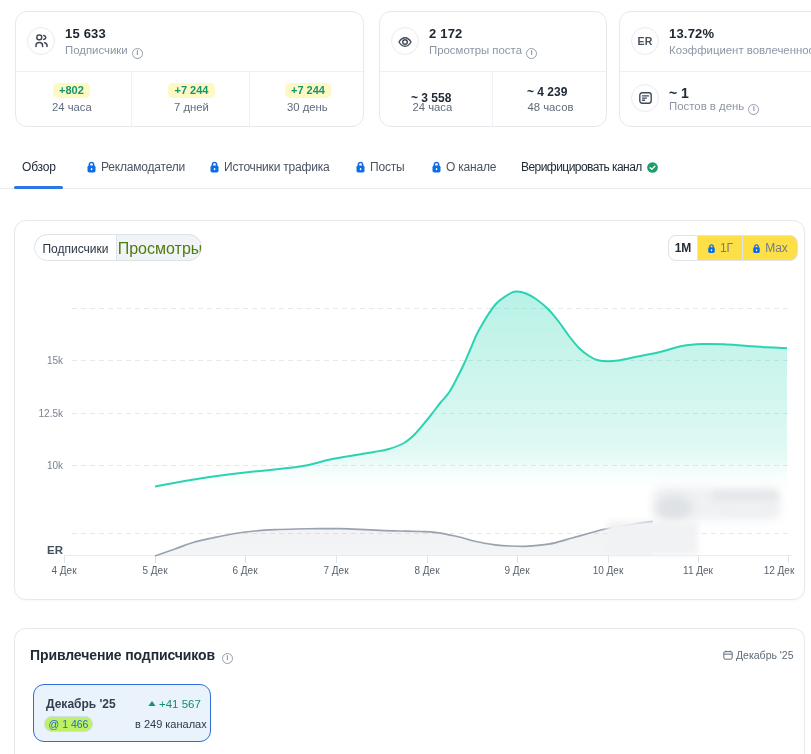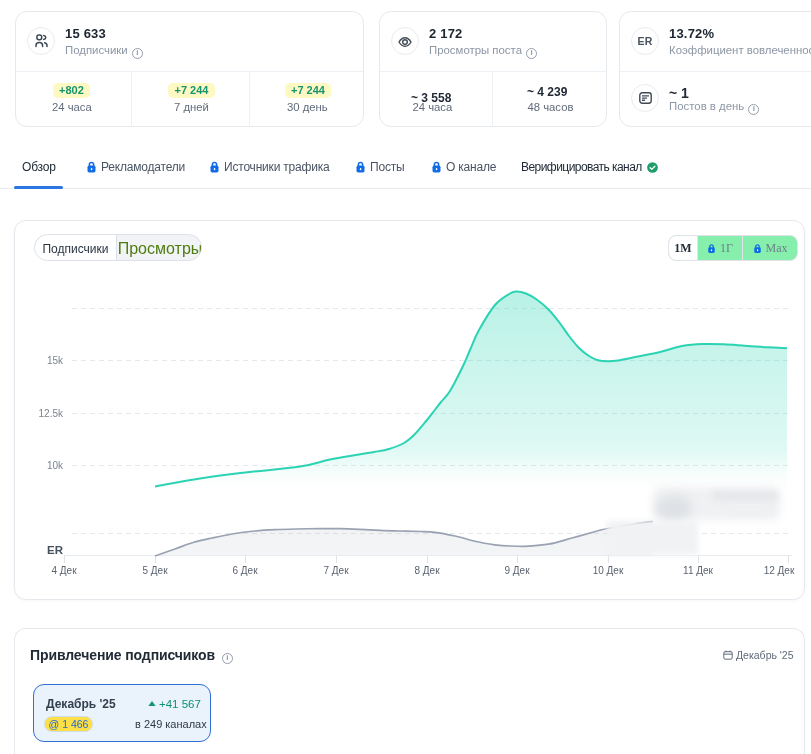--- a/index.html
+++ b/index.html
@@ -115,21 +115,21 @@
   </svg>
 
 <div class="card" style="left:14px;top:220px;width:791px;height:380px;box-shadow:0 1px 3px rgba(30,40,60,.04);"></div>
 
 <div class="abs" style="left:34px;top:234px;width:168px;height:27px;border:1px solid #dde2e8;border-radius:14px;background:#f1f3f6;overflow:hidden;">
   <div class="abs" style="left:0;top:0;width:82px;height:27px;background:#fff;border-right:1px solid #dde2e8;border-radius:14px 0 0 14px;
     font-size:12px;color:#2a3442;display:flex;align-items:center;justify-content:center;">Подписчики</div>
   <div class="abs" style="left:82px;top:0;width:86px;height:27px;font-size:16px;color:#4d7c0f;display:flex;align-items:center;justify-content:center;">Просмотры</div>
 </div>
 
-<div class="abs" style="left:668px;top:235px;width:130px;height:26px;border:1px solid #e0e4ea;border-radius:8px;background:#86efac;overflow:hidden;display:flex;font-family:Liberation Serif, serif;">
+<div class="abs" style="left:668px;top:235px;width:130px;height:26px;border:1px solid #e0e4ea;border-radius:8px;background:#fde047;overflow:hidden;display:flex;">
   <div style="width:29px;border-right:1px solid #e0e4ea;background:#fff;font-size:12px;font-weight:bold;color:#222b37;display:flex;align-items:center;justify-content:center;">1M</div>
   <div style="width:45px;border-right:1px solid #e0e4ea;font-size:12px;color:#707c8b;display:flex;align-items:center;justify-content:center;gap:4px;">
     <svg width="9" height="11" viewBox="0 0 11 12">
         <path fill="#0e6ce6" d="M5.5 .7 C7.3 .7 8.4 1.9 8.4 3.6 V5.2 H6.8 V3.6 C6.8 2.7 6.3 2.2 5.5 2.2 C4.7 2.2 4.2 2.7 4.2 3.6 V5.2 H2.6 V3.6 C2.6 1.9 3.7 .7 5.5 .7 Z"></path>
         <rect x="1.5" y="4.6" width="8" height="6.9" rx="1.7" fill="#0e6ce6"></rect>
         <rect x="4.8" y="6.9" width="1.5" height="2.4" rx="0.75" fill="#fff"></rect>
       </svg>1Г</div>
   <div style="flex:1;font-size:12px;color:#707c8b;display:flex;align-items:center;justify-content:center;gap:4px;">
     <svg width="9" height="11" viewBox="0 0 11 12">
         <path fill="#0e6ce6" d="M5.5 .7 C7.3 .7 8.4 1.9 8.4 3.6 V5.2 H6.8 V3.6 C6.8 2.7 6.3 2.2 5.5 2.2 C4.7 2.2 4.2 2.7 4.2 3.6 V5.2 H2.6 V3.6 C2.6 1.9 3.7 .7 5.5 .7 Z"></path>
@@ -217,14 +217,14 @@
       <rect x="1" y="2" width="10" height="9" rx="1.5"></rect>
       <path d="M1 5 H11 M3.5 .8 V2.6 M8.5 .8 V2.6"></path>
     </svg>Декабрь '25</div>
 
 <div class="abs" style="left:33px;top:684px;width:178px;height:58px;background:#eaf2fb;border:1.6px solid #2f6fd6;border-radius:11px;"></div>
 <div class="abs" style="left:46px;top:697px;font-size:12px;font-weight:bold;color:#323f4e;">Декабрь '25</div>
 <svg class="abs" style="left:147.5px;top:700.5px;" width="8" height="5.5" viewBox="0 0 8 5.5">
     <path d="M4 0 L8 5.5 L0 5.5 Z" fill="#13966f"></path>
   </svg>
 <div class="abs" style="left:159px;top:698px;font-size:11.5px;color:#0d8f70;">+41 567</div>
-<div class="abs" style="left:44px;top:716px;width:49px;height:15.5px;background:#fde047;border:1px solid #cfdcea;border-radius:9px;font-size:10.5px;color:#2467d3;text-align:center;line-height:14px;white-space:nowrap;">@ 1 466</div>
+<div class="abs" style="left:44px;top:716px;width:49px;height:15.5px;background:#bef264;border:1px solid #cfdcea;border-radius:9px;font-size:10.5px;color:#2467d3;text-align:center;line-height:14px;white-space:nowrap;">@ 1 466</div>
 <div class="abs" style="left:135px;top:718px;font-size:11px;color:#2b3949;">в 249 каналах</div>
 
 </body></html>

